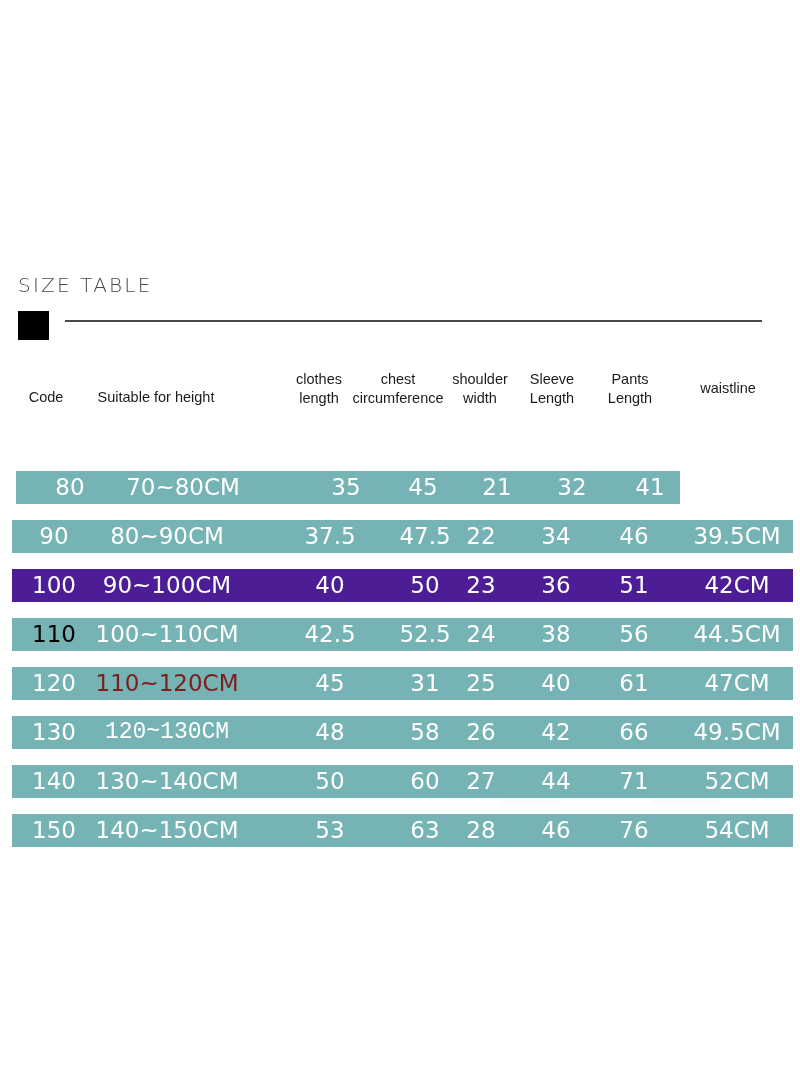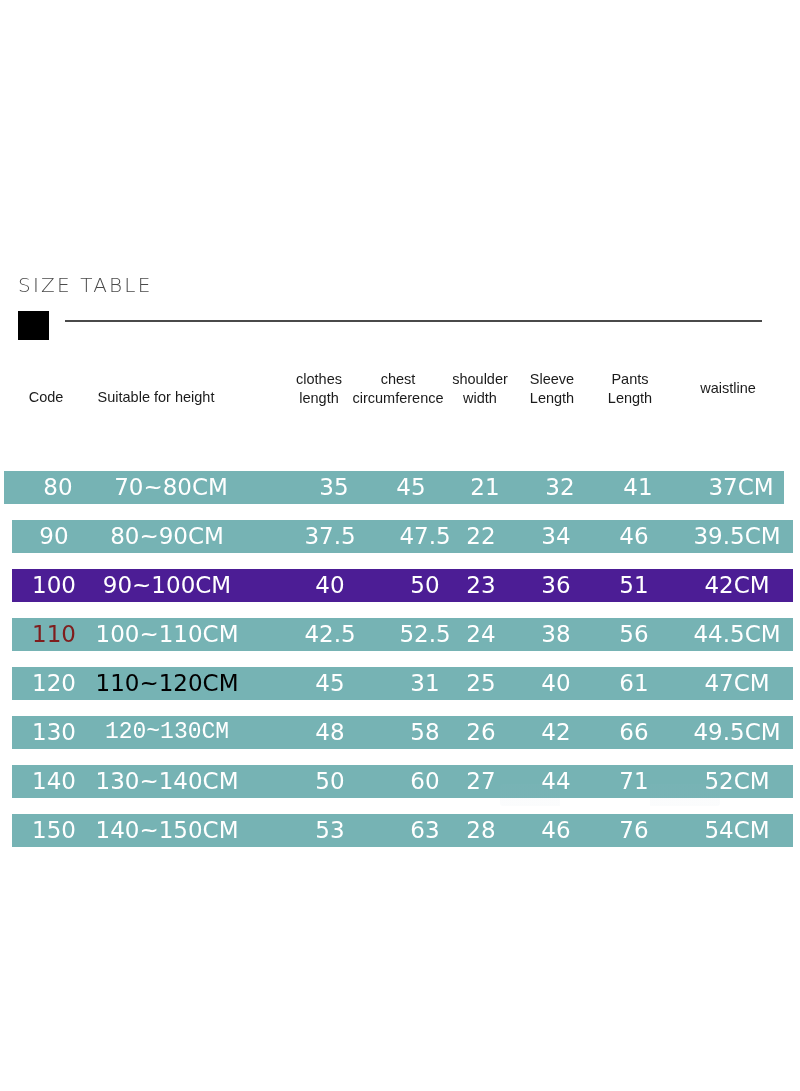--- a/index.html
+++ b/index.html
@@ -88,22 +88,22 @@
     height: 420px;
   }
   .srow {
     position: absolute;
     left: 12px;
     width: 781px;
     height: 33px;
     background: #76b3b4;
   }
   .srow.full {
-    left: 4px;
-    width: 780px;
+    left: 16px;
+    width: 664px;
   }
   .cell {
     position: absolute;
     top: 0;
     height: 33px;
     line-height: 33px;
     font-family: "DejaVu Sans", sans-serif;
     font-size: 23px;
     font-weight: 400;
     color: #ffffff;
@@ -185,32 +185,32 @@
         <div class="cell c-code" style="color: rgb(255, 255, 255);">100</div>
         <div class="cell c-height" style="color: rgb(255, 255, 255);">90~100CM</div>
         <div class="cell c-clothes" style="color: rgb(255, 255, 255);">40</div>
         <div class="cell c-chest" style="color: rgb(255, 255, 255);">50</div>
         <div class="cell c-shoulder" style="color: rgb(255, 255, 255);">23</div>
         <div class="cell c-sleeve" style="color: rgb(255, 255, 255);">36</div>
         <div class="cell c-pants" style="color: rgb(255, 255, 255);">51</div>
         <div class="cell c-waist" style="color: rgb(255, 255, 255);">42CM</div>
       </div>
       <div class="srow" style="top: 202px; background: rgb(118, 179, 180);">
-        <div class="cell c-code" style="color: #7f1d1d;">110</div>
+        <div class="cell c-code" style="color: #000000;">110</div>
         <div class="cell c-height" style="color: rgb(255, 255, 255);">100~110CM</div>
         <div class="cell c-clothes" style="color: rgb(255, 255, 255);">42.5</div>
         <div class="cell c-chest" style="color: rgb(255, 255, 255);">52.5</div>
         <div class="cell c-shoulder" style="color: rgb(255, 255, 255);">24</div>
         <div class="cell c-sleeve" style="color: rgb(255, 255, 255);">38</div>
         <div class="cell c-pants" style="color: rgb(255, 255, 255);">56</div>
         <div class="cell c-waist" style="color: rgb(255, 255, 255);">44.5CM</div>
       </div>
       <div class="srow" style="top: 251px; background: rgb(118, 179, 180);">
         <div class="cell c-code" style="color: rgb(255, 255, 255);">120</div>
-        <div class="cell c-height" style="color: #000000;">110~120CM</div>
+        <div class="cell c-height" style="color: #7f1d1d;">110~120CM</div>
         <div class="cell c-clothes" style="color: rgb(255, 255, 255);">45</div>
         <div class="cell c-chest" style="color: rgb(255, 255, 255);">31</div>
         <div class="cell c-shoulder" style="color: rgb(255, 255, 255);">25</div>
         <div class="cell c-sleeve" style="color: rgb(255, 255, 255);">40</div>
         <div class="cell c-pants" style="color: rgb(255, 255, 255);">61</div>
         <div class="cell c-waist" style="color: rgb(255, 255, 255);">47CM</div>
       </div>
       <div class="srow" style="top: 300px; background: rgb(118, 179, 180);">
         <div class="cell c-code" style="color: rgb(255, 255, 255);">130</div>
         <div class="cell c-height" style="color: rgb(255, 255, 255); font-family: Liberation Mono, monospace;">120~130CM</div>

